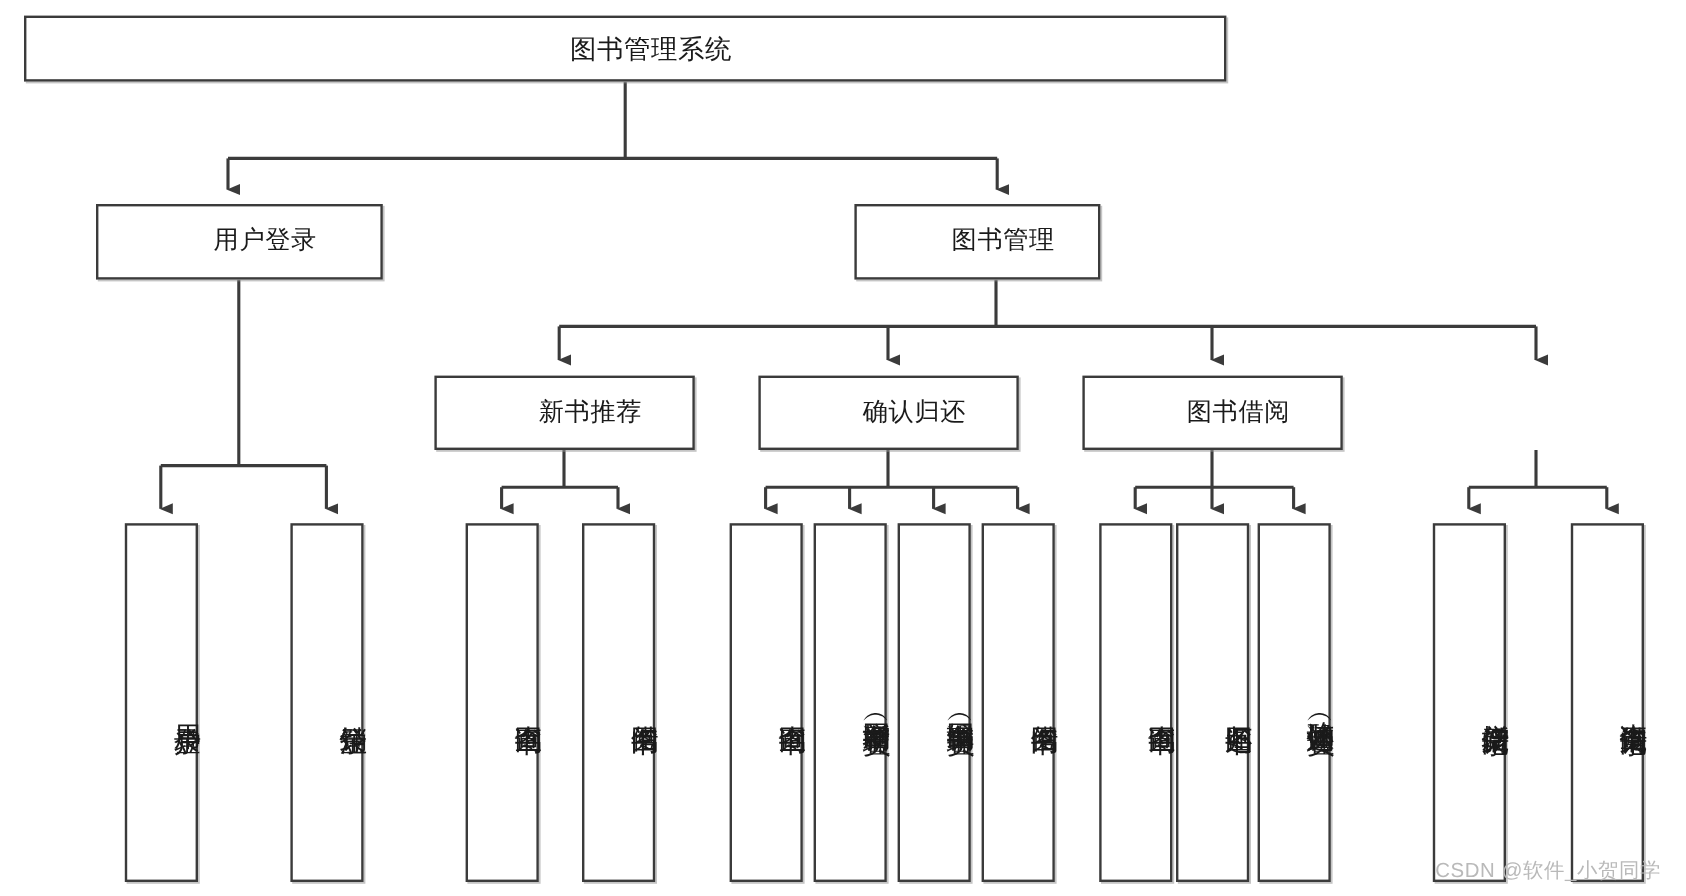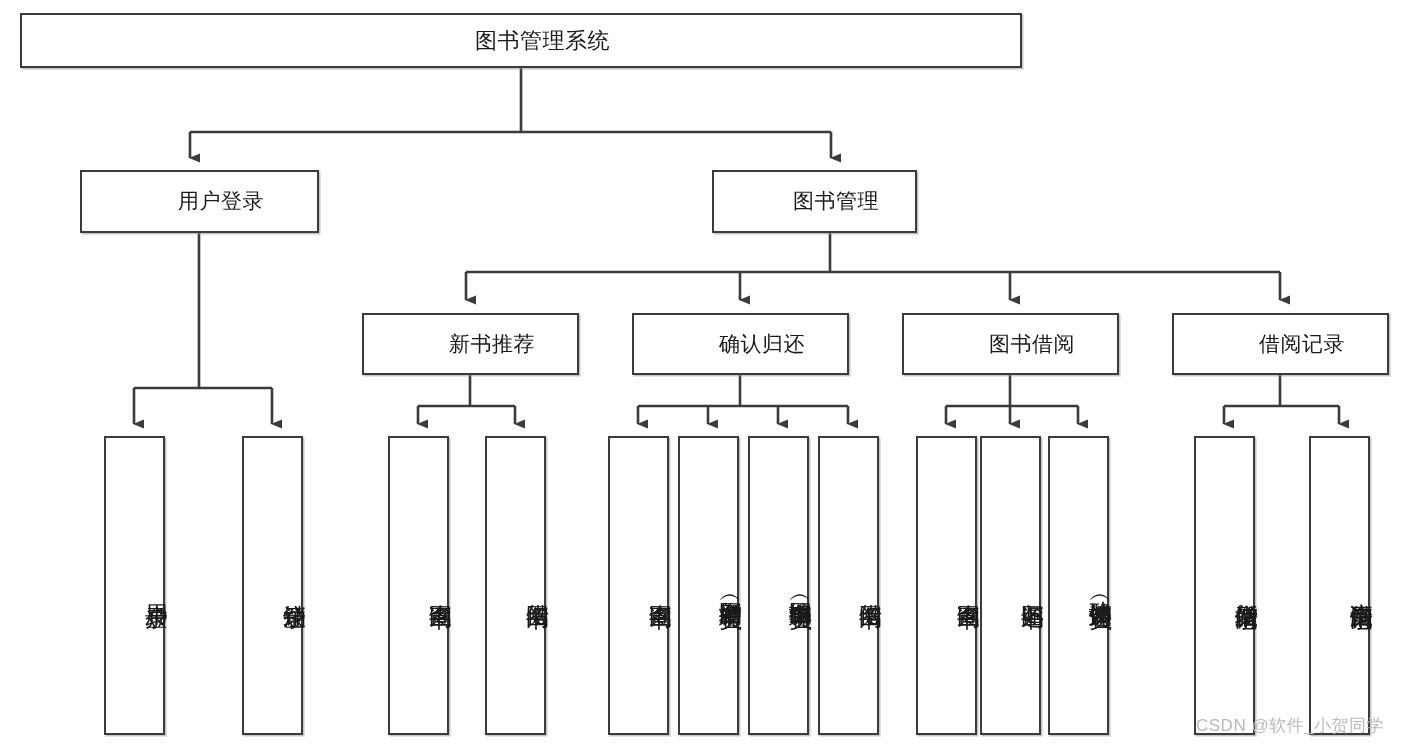--- a/index.html
+++ b/index.html
@@ -145,23 +145,20 @@
   </div>
 
   <div class="node lvl2" style="left:632px; top:313px; width:217px; height:62px;">
     <span class="lbl">确认归还</span>
   </div>
 
   <div class="node lvl2" style="left:902px; top:313px; width:217px; height:62px;">
     <span class="lbl">图书借阅</span>
   </div>
 
-  <div class="node lvl2" style="left:1172px; top:313px; width:217px; height:62px;">
-    <span class="lbl">借阅记录</span>
-  </div>
 
   <div class="node leaf" style="left:104px; top:436px; width:61px; height:299px;">
     <span class="lbl">用户登录</span>
   </div>
   <div class="node leaf" style="left:242px; top:436px; width:61px; height:299px;">
     <span class="lbl">注销登录</span>
   </div>
 
   <div class="node leaf" style="left:388px; top:436px; width:61px; height:299px;">
     <span class="lbl">查询图书</span>

